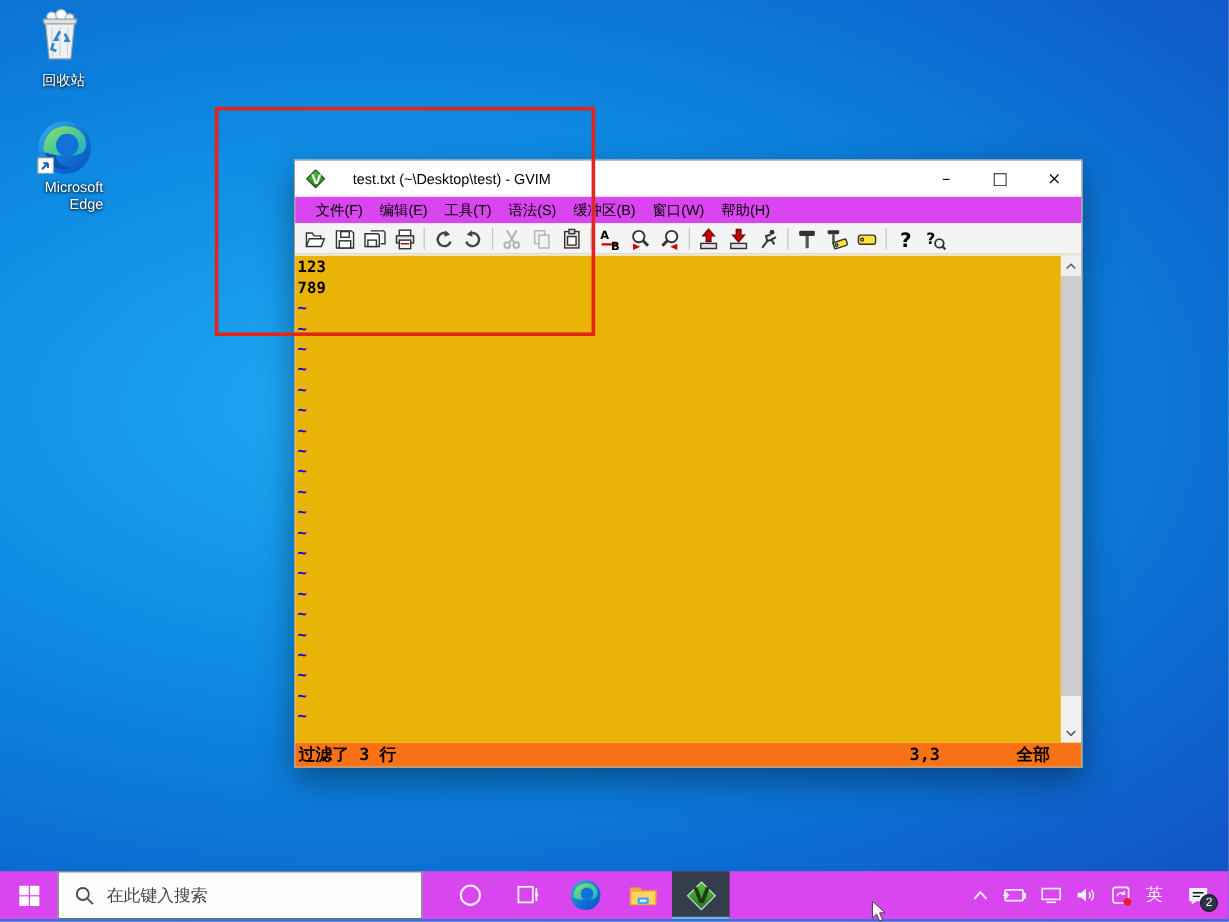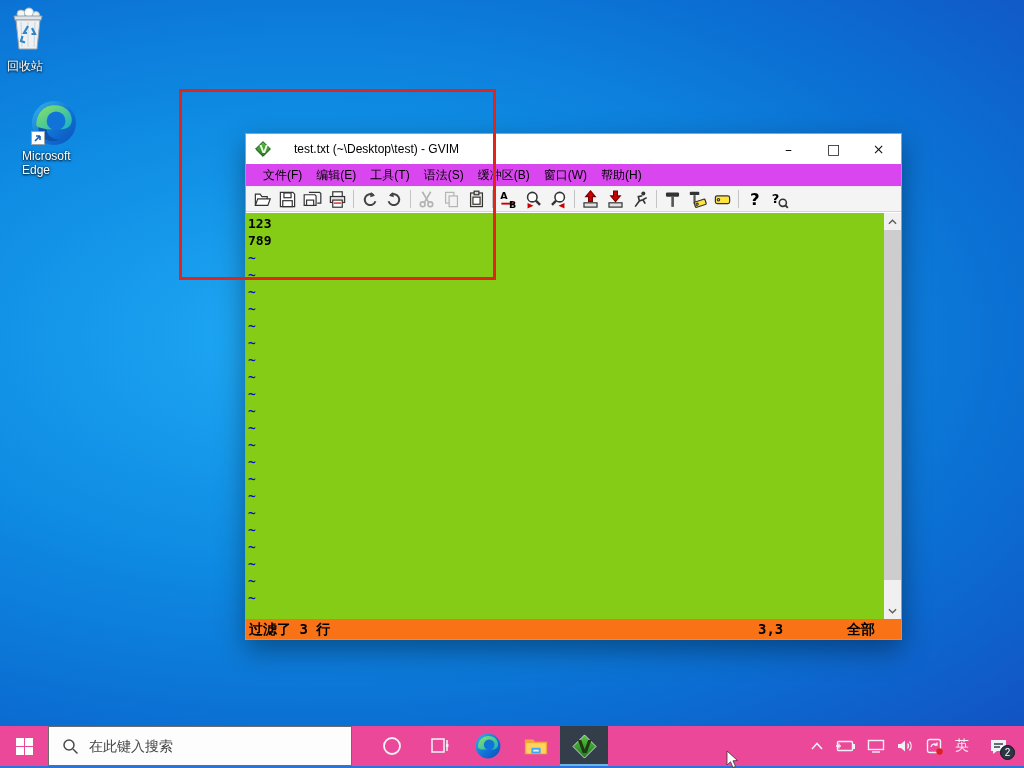--- a/index.html
+++ b/index.html
@@ -6,21 +6,21 @@
   html,body { width:1024px; height:768px; overflow:hidden; }
   body {
     position: relative;
     font-family: "Liberation Sans", sans-serif;
     background:
       radial-gradient(130% 95% at 30% 44%,
         #1fa9f4 0%, #0e8ae2 32%, #0b6ed2 55%, #1254c4 75%, #1a46b4 100%);
   }
 
   
-  .desk-icon { position:absolute; width:64px; text-align:left; cursor:pointer; }
+  .desk-icon { position:absolute; width:64px; text-align:right; cursor:pointer; }
   .desk-icon .glyph { display:block; margin:0 auto; }
   .desk-icon .lbl {
     margin-top:3px; font-size:12px; line-height:14px; color:#fff;
     text-shadow:0 1px 2px rgba(0,0,0,.85), 0 0 3px rgba(0,0,0,.6);
   }
   #icon-recycle { left:7px; top:6px; }
   #icon-edge    { left:22px; top:100px; }
 
   
   .annotation-rect {
@@ -43,39 +43,39 @@
 
   .menubar { height:22px; display:flex; align-items:center; padding-left:10px; background:#d946ef; }
   .menu-item { padding:2px 7px; font-size:12px; white-space:nowrap; cursor:pointer; }
 
   .toolbar { height:26px; background:#f4f4f4; border-top:1px solid #ececec; border-bottom:1px solid #d4d4d4;
              display:flex; align-items:center; padding-left:4px; }
   .tbtn { width:25px; height:24px; display:flex; align-items:center; justify-content:center; cursor:pointer; }
   .tbtn svg { width:19px; height:19px; }
   .tsep { width:1px; height:18px; background:#c4c4c4; margin:0 3px; }
 
-  .textwrap { position:absolute; left:0; right:0; top:79px; bottom:20px; background:#84cc16; overflow:hidden; cursor:text; }
+  .textwrap { position:absolute; left:0; right:0; top:79px; bottom:20px; background:#eab308; overflow:hidden; cursor:text; }
   .textcol { position:absolute; left:2px; top:2px; right:18px; }
   .vline { height:17px; font:bold 13px/17px "DejaVu Sans Mono", monospace; white-space:pre; color:#000; }
   .vline.tilde { color:#0000e0; }
 
   .vscroll { position:absolute; right:0; top:79px; bottom:20px; width:17px; background:#f0f0f0; }
   .varrow { position:absolute; left:0; width:17px; height:17px; display:flex; align-items:center; justify-content:center; cursor:pointer; }
   .varrow svg { width:9px; height:6px; }
   .varrow.up { top:0; } .varrow.down { bottom:0; }
   .vthumb { position:absolute; left:0; top:17px; width:17px; height:350px; background:#cdcdcd; cursor:grab; }
 
   .statusbar { position:absolute; left:0; right:0; bottom:0; height:20px; background:#f97316;
                font:bold 14px/20px "DejaVu Sans Mono", monospace; color:#000; }
   .statusbar .msg { position:absolute; left:3px; }
   .statusbar .pos { position:absolute; left:512px; }
   .statusbar .scr { position:absolute; left:601px;text-align:right; }
 
   
-  .taskbar { position:absolute; left:0; bottom:0; width:1024px; height:42px; background:#ec4899; z-index:100; display:flex; }
+  .taskbar { position:absolute; left:0; bottom:0; width:1024px; height:42px; background:#d946ef; z-index:100; display:flex; }
   .tb-btn { width:48px; height:40px; display:flex; align-items:center; justify-content:center; cursor:pointer; }
   .tb-btn.active { background:#343e4a; box-shadow: inset 0 -2px 0 #6cb3e8; }
   .searchbox { width:304px; height:40px; background:#fdfdfd; border:1px solid #6c6c6c; display:flex; align-items:center; padding-left:13px; }
   .searchbox input { border:none; outline:none; background:transparent; font-size:14px; color:#3c3c3c; margin-left:10px; width:240px;
                      font-family:"Liberation Sans", sans-serif; }
   .searchbox input::placeholder { color:#444; opacity:1; }
   .tray { margin-left:auto; display:flex; align-items:center; height:40px; padding-right:10px; }
   .tray-item { height:40px; display:flex; align-items:center; justify-content:center; padding:0 6px; cursor:pointer; position:relative; }
   .ime { color:#f2f2f2; font-size:14px; }
   .badge { position:absolute; right:-1px; bottom:6px; width:15px; height:15px; border-radius:50%;

